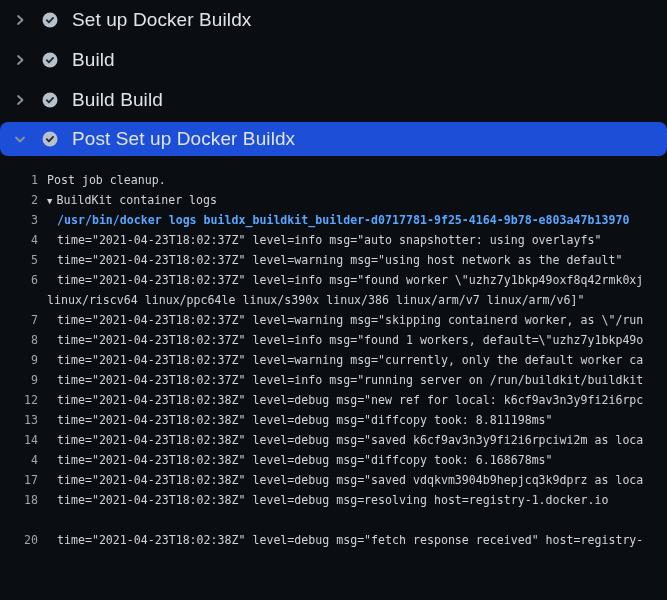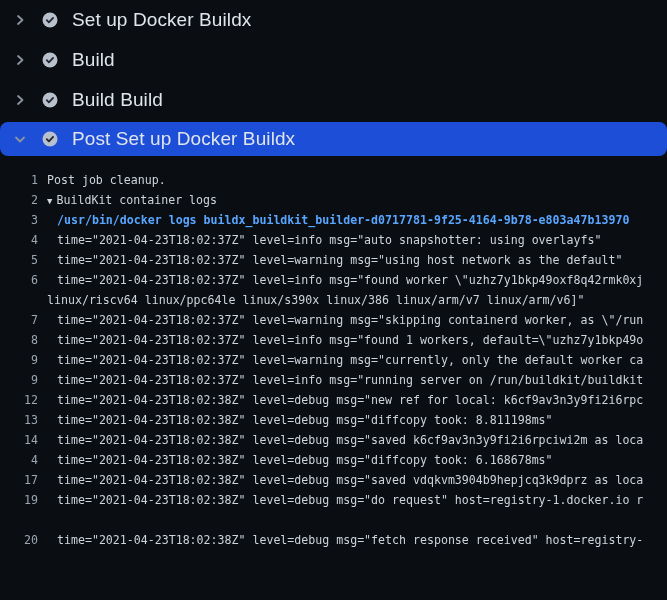--- a/index.html
+++ b/index.html
@@ -108,16 +108,16 @@
     <div class="lrow"><span class="num"></span><span class="txt">linux/riscv64 linux/ppc64le linux/s390x linux/386 linux/arm/v7 linux/arm/v6]"</span></div>
     <div class="lrow ind1"><span class="num">7</span><span class="txt">time="2021-04-23T18:02:37Z" level=warning msg="skipping containerd worker, as \"/run</span></div>
     <div class="lrow ind1"><span class="num">8</span><span class="txt">time="2021-04-23T18:02:37Z" level=info msg="found 1 workers, default=\"uzhz7y1bkp49o</span></div>
     <div class="lrow ind1"><span class="num">9</span><span class="txt">time="2021-04-23T18:02:37Z" level=warning msg="currently, only the default worker ca</span></div>
     <div class="lrow ind1"><span class="num">9</span><span class="txt">time="2021-04-23T18:02:37Z" level=info msg="running server on /run/buildkit/buildkit</span></div>
     <div class="lrow ind1"><span class="num">12</span><span class="txt">time="2021-04-23T18:02:38Z" level=debug msg="new ref for local: k6cf9av3n3y9fi2i6rpc</span></div>
     <div class="lrow ind1"><span class="num">13</span><span class="txt">time="2021-04-23T18:02:38Z" level=debug msg="diffcopy took: 8.811198ms"</span></div>
     <div class="lrow ind1"><span class="num">14</span><span class="txt">time="2021-04-23T18:02:38Z" level=debug msg="saved k6cf9av3n3y9fi2i6rpciwi2m as loca</span></div>
     <div class="lrow ind1"><span class="num">4</span><span class="txt">time="2021-04-23T18:02:38Z" level=debug msg="diffcopy took: 6.168678ms"</span></div>
     <div class="lrow ind1"><span class="num">17</span><span class="txt">time="2021-04-23T18:02:38Z" level=debug msg="saved vdqkvm3904b9hepjcq3k9dprz as loca</span></div>
-    <div class="lrow ind1"><span class="num">19</span><span class="txt">time="2021-04-23T18:02:38Z" level=debug msg="do request" host=registry-1.docker.io r</span></div>
+    <div class="lrow ind1"><span class="num">18</span><span class="txt">time="2021-04-23T18:02:38Z" level=debug msg=resolving host=registry-1.docker.io</span></div>
     <div class="lrow"><span class="num"></span></div>
     <div class="lrow ind1"><span class="num">20</span><span class="txt">time="2021-04-23T18:02:38Z" level=debug msg="fetch response received" host=registry-</span></div>
   </div>
 
 </body></html>

